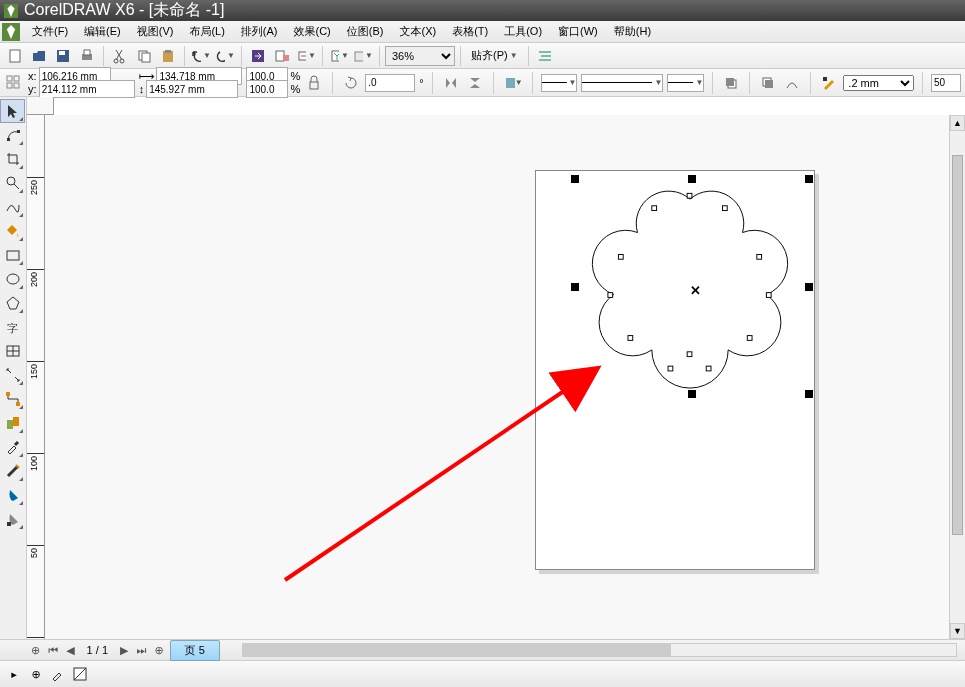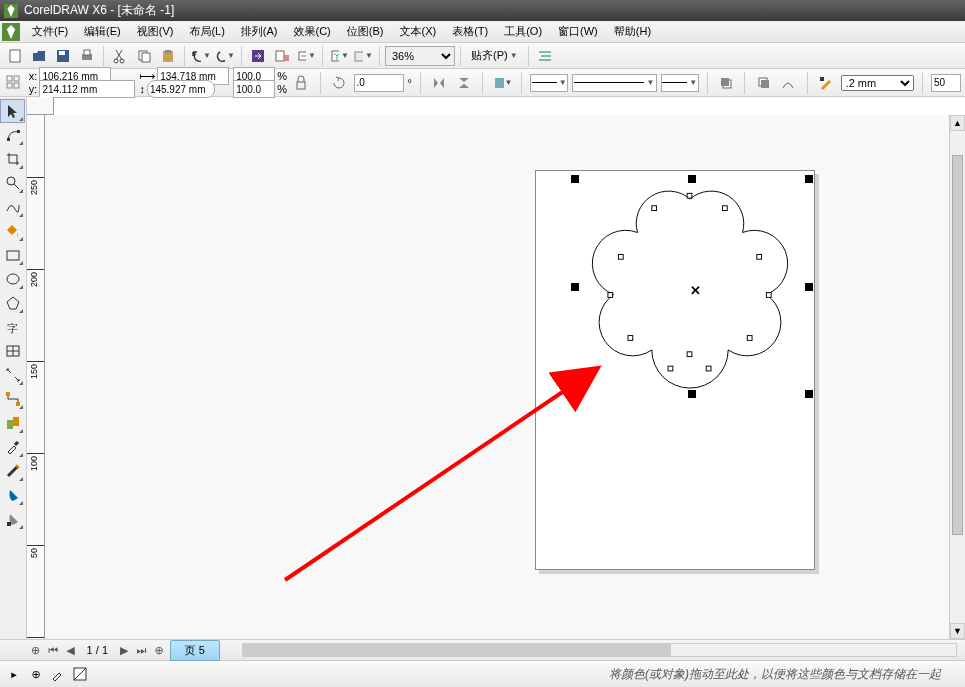--- a/index.html
+++ b/index.html
@@ -1,20 +1,20 @@
 <!DOCTYPE html>
 <html><head>
 <meta charset="utf-8">
 <style>
 *{box-sizing:border-box;margin:0;padding:0;font-family:"Microsoft YaHei",Tahoma,sans-serif;font-size:11px;}
 body{background:#fff;width:965px;height:687px;overflow:hidden;position:relative;}
 .titlebar{height:21px;background:linear-gradient(#656565,#3a3a3a);display:flex;align-items:center;padding:0 4px;color:#fff;}
 .titlebar .logo{width:14px;height:14px;background:#5a8a3a;margin-right:6px;display:flex;align-items:center;justify-content:center;}
 .titlebar .logo svg{width:12px;height:12px;}
-.titlebar .title{font-size:12px;}
+.titlebar .title{font-size:16px;}
 .menubar{height:22px;background:linear-gradient(#f5f5f5,#e8e8e8);display:flex;align-items:center;padding:0 2px;border-bottom:1px solid #ccc;}
 .menubar .logo2{width:18px;height:18px;background:#5a8a3a;margin-right:4px;display:flex;align-items:center;justify-content:center;}
 .menubar .logo2 svg{width:14px;height:14px;}
 .menubar .mitem{padding:3px 8px;cursor:default;}
 .toolbar{height:26px;background:linear-gradient(#fafafa,#ececec);display:flex;align-items:center;padding:0 4px;border-bottom:1px solid #ccc;gap:2px;}
 .toolbar .tbtn{width:22px;height:22px;display:flex;align-items:center;justify-content:center;border:1px solid transparent;cursor:pointer;}
 .toolbar .sep{width:1px;height:20px;background:#ccc;margin:0 3px;}
 .toolbar .drop{display:flex;align-items:center;}
 .toolbar .drop .arr{font-size:8px;color:#555;margin-left:2px;}
 .toolbar select,.toolbar input{height:20px;border:1px solid #aaa;font-size:11px;padding:0 2px;}
@@ -214,25 +214,25 @@
         <input style="width: 72px;" value="106.216 mm">
       </div>
     <div class="row">
         <span>y:</span>
         <input style="width: 96px;" value="214.112 mm">
       </div>
   </div>
   <div class="stack">
     <div class="row">
         <span>⟼</span>
-        <input style="width: 72px;" value="134.718 mm">
+        <input style="width: 86px;" value="134.718 mm">
       </div>
     <div class="row">
         <span>↕</span>
-        <input style="width: 68px; border-radius: 8px;" value="145.927 mm">
+        <input style="width: 92px;" value="145.927 mm">
       </div>
   </div>
   <div class="stack">
     <div class="row">
         <input style="width: 42px;" value="100.0">
         <span>%</span>
       </div>
     <div class="row">
         <input style="width: 42px;" value="100.0">
         <span>%</span>
@@ -541,14 +541,13 @@
       <svg width="14" height="14">
         <path d="M2 12 L8 6 L10 8 L4 14 Z" fill="none" stroke="#333"></path>
       </svg>
     </div>
   <div class="ctl">
       <svg width="14" height="14">
         <rect x="1" y="1" width="12" height="12" fill="#fff" stroke="#333"></rect>
         <path d="M1 13 L13 1" stroke="#333"></path>
       </svg>
     </div>
-  <span class="hint">将颜色(或对象)拖动至此处，以便将这些颜色与文档存储在一起</span>
 </div>
 
 </body></html>

